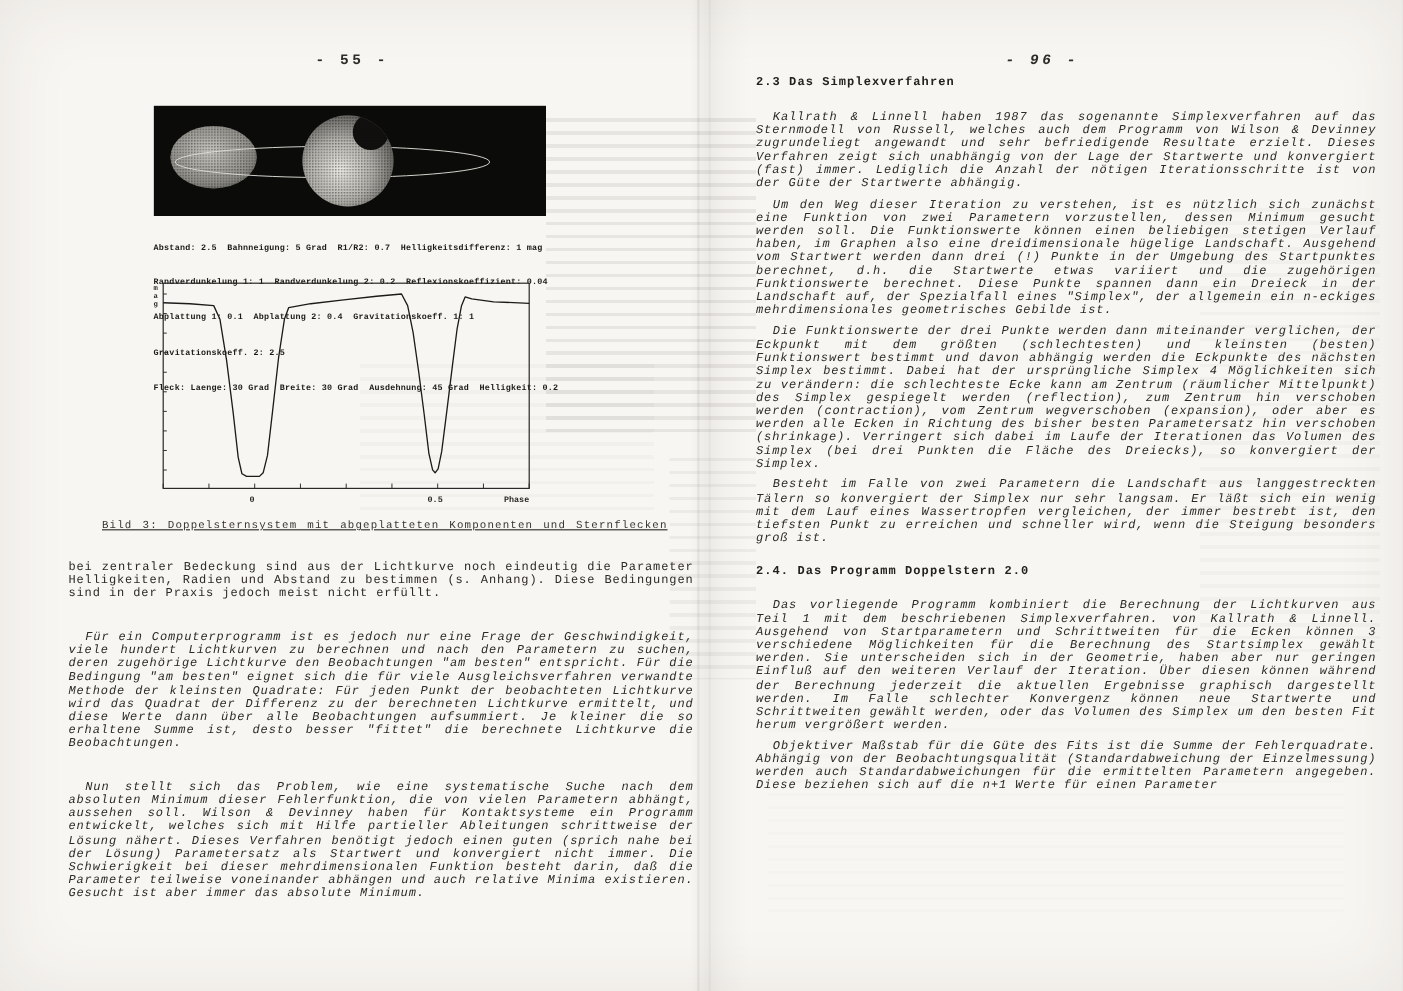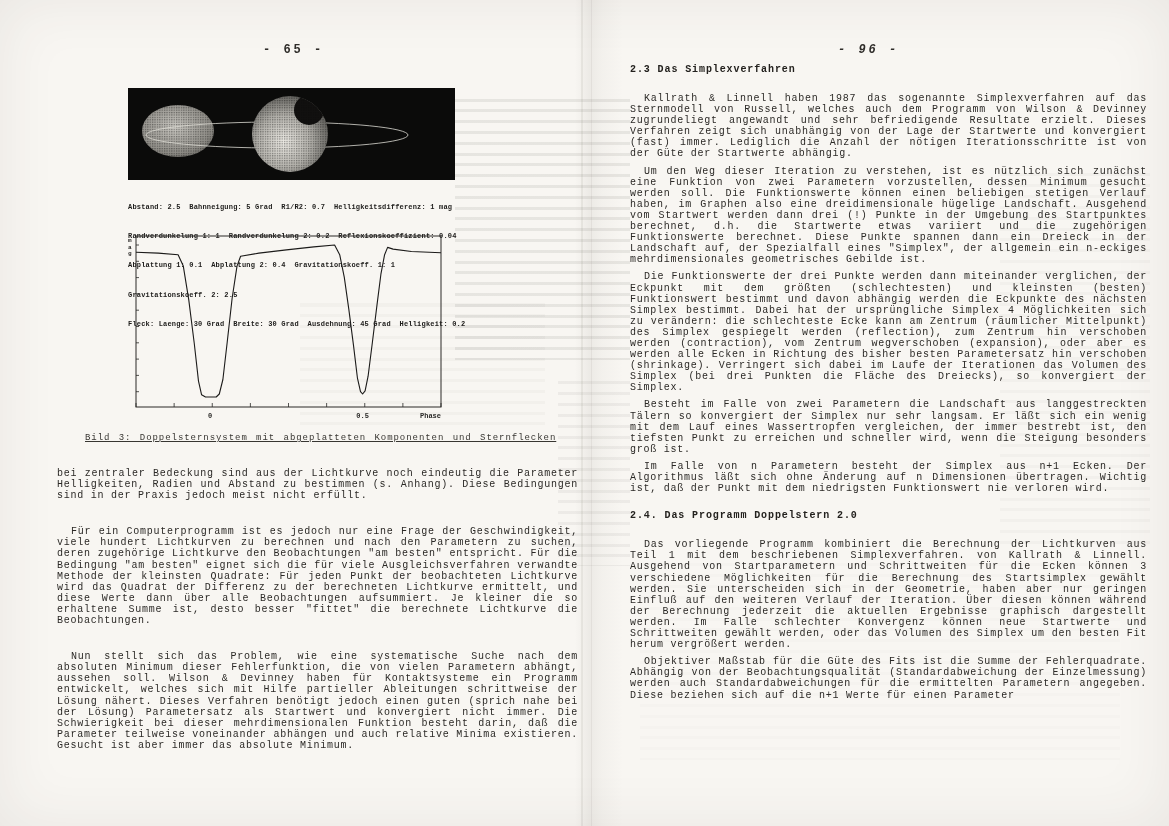--- a/index.html
+++ b/index.html
@@ -17,21 +17,21 @@
   
   .bleed{position:absolute;pointer-events:none;filter:blur(0.6px);
          background:repeating-linear-gradient(180deg,rgba(0,0,0,0) 0 3.5px,rgba(95,92,86,0.11) 3.5px 6.5px,rgba(0,0,0,0) 6.5px 10.8px);}
 
   .pagenum{position:absolute;font-size:12px;letter-spacing:3px;color:#2e2c29;font-weight:bold;}
 
   .body-text{position:absolute;font-size:10px;line-height:11.1px;letter-spacing:0.75px;
              color:#2b2926;text-align:justify;}
   .body-text p{margin:0 0 25px 0;}
   .body-text.right p{margin:0 0 6px 0;}
-  .ind{text-indent:14px;}
+  .ind{text-indent:14px;font-style:italic;}
   .heading{font-weight:bold;color:#23211e;}
   .h23{position:absolute;font-size:10px;letter-spacing:0.9px;}
   .h24{margin:16px 0 18px 0;letter-spacing:0.9px;}
 
   .figure-panel{position:absolute;left:128px;top:88px;}
   .figure-params{position:absolute;left:128px;top:183px;width:340px;font-size:7px;font-weight:bold;
                  line-height:9.8px;letter-spacing:0.18px;color:#1c1b19;white-space:pre;}
   .figure-caption{position:absolute;left:85px;top:433px;font-size:9px;letter-spacing:0.95px;
                   word-spacing:2px;color:#383632;text-decoration:underline;}
   .chart-wrap{position:absolute;left:125px;top:232px;}
@@ -43,21 +43,21 @@
 <div class="scan">
 
   <div class="gutter"></div>
 
   <div class="bleed" style="left:455px;top:95px;width:175px;height:265px;"></div>
   <div class="bleed" style="left:558px;top:378px;width:72px;height:188px;opacity:.7;"></div>
   <div class="bleed" style="left:300px;top:300px;width:245px;height:130px;opacity:.38;"></div>
   <div class="bleed" style="left:1000px;top:170px;width:150px;height:380px;opacity:.32;"></div>
   <div class="bleed" style="left:640px;top:560px;width:480px;height:200px;opacity:.15;"></div>
 
-  <div class="pagenum" style="left:263px;top:43px;">- 65 -</div>
+  <div class="pagenum" style="left:263px;top:43px;">- 55 -</div>
 
   <div class="figure-panel">
     <svg width="327" height="92" viewBox="0 0 327 92">
       <defs>
         <radialGradient id="gBig" cx="0.42" cy="0.60" r="0.78">
           <stop offset="0" stop-color="#eceae4"></stop>
           <stop offset="0.45" stop-color="#b2b0aa"></stop>
           <stop offset="0.8" stop-color="#605f5b"></stop>
           <stop offset="1" stop-color="#232322"></stop>
         </radialGradient>
@@ -136,19 +136,18 @@
 
   <div class="pagenum" style="left:838px;top:43px;font-style:italic;">- 96 -</div>
 
   <div class="heading h23" style="left:630px;top:64px;">2.3  Das Simplexverfahren</div>
 
   <div class="body-text right" style="left:630px;top:93px;width:517px;">
     <p class="ind">Kallrath &amp; Linnell haben 1987 das sogenannte Simplexverfahren auf das Sternmodell von Russell, welches auch dem Programm von Wilson &amp; Devinney zugrundeliegt angewandt und sehr befriedigende Resultate erzielt. Dieses Verfahren zeigt sich unabhängig von der Lage der Startwerte und konvergiert (fast) immer. Lediglich die Anzahl der nötigen Iterationsschritte ist von der Güte der Startwerte abhängig.</p>
     <p class="ind">Um den Weg dieser Iteration zu verstehen, ist es nützlich sich zunächst eine Funktion von zwei Parametern vorzustellen, dessen Minimum gesucht werden soll. Die Funktionswerte können einen beliebigen stetigen Verlauf haben, im Graphen also eine dreidimensionale hügelige Landschaft. Ausgehend vom Startwert werden dann drei (!)  Punkte in der Umgebung des Startpunktes berechnet, d.h. die Startwerte etwas variiert und die zugehörigen Funktionswerte berechnet. Diese Punkte spannen dann ein Dreieck in der Landschaft auf, der Spezialfall eines "Simplex", der allgemein ein n-eckiges mehrdimensionales geometrisches Gebilde ist.</p>
     <p class="ind">Die Funktionswerte der drei Punkte werden dann miteinander verglichen, der Eckpunkt mit dem größten (schlechtesten) und kleinsten (besten) Funktionswert bestimmt und davon abhängig werden die Eckpunkte des nächsten Simplex bestimmt. Dabei hat der ursprüngliche Simplex 4 Möglichkeiten sich zu verändern: die schlechteste Ecke kann am Zentrum (räumlicher Mittelpunkt) des Simplex gespiegelt werden (reflection), zum Zentrum hin verschoben werden (contraction), vom Zentrum wegverschoben (expansion), oder aber es werden alle Ecken in Richtung des bisher besten Parametersatz hin verschoben (shrinkage). Verringert sich dabei im Laufe der Iterationen das Volumen des Simplex (bei drei Punkten die Fläche des Dreiecks), so konvergiert der Simplex.</p>
     <p class="ind">Besteht im Falle von zwei Parametern die Landschaft aus langgestreckten Tälern so konvergiert der Simplex nur sehr langsam. Er läßt sich ein wenig mit dem Lauf eines Wassertropfen vergleichen, der immer bestrebt ist, den tiefsten Punkt zu erreichen und schneller wird, wenn die Steigung besonders groß ist.</p>
-    <p class="ind">Im Falle von n Parametern besteht der Simplex aus n+1 Ecken. Der Algorithmus läßt sich ohne Änderung auf n Dimensionen übertragen. Wichtig ist, daß der Punkt mit dem niedrigsten Funktionswert nie verloren wird.</p>
     <div class="heading h24">2.4. Das Programm Doppelstern 2.0</div>
     <p class="ind">Das vorliegende Programm kombiniert die Berechnung der Lichtkurven aus Teil 1 mit dem beschriebenen Simplexverfahren. von Kallrath &amp; Linnell. Ausgehend von Startparametern und Schrittweiten für die Ecken können 3 verschiedene Möglichkeiten für die Berechnung des Startsimplex gewählt werden. Sie unterscheiden sich in der Geometrie, haben aber nur geringen Einfluß auf den weiteren Verlauf der Iteration. Über diesen können während der Berechnung jederzeit die aktuellen Ergebnisse graphisch dargestellt werden. Im Falle schlechter Konvergenz können neue Startwerte und Schrittweiten gewählt werden, oder das Volumen des Simplex um den besten Fit herum vergrößert werden.</p>
     <p class="ind">Objektiver Maßstab für die Güte des Fits ist die Summe der Fehlerquadrate. Abhängig von der Beobachtungsqualität (Standardabweichung der Einzelmessung) werden auch Standardabweichungen für die ermittelten Parametern angegeben. Diese beziehen sich auf die n+1 Werte für einen Parameter</p>
   </div>
 
 </div>
 
 </body></html>

